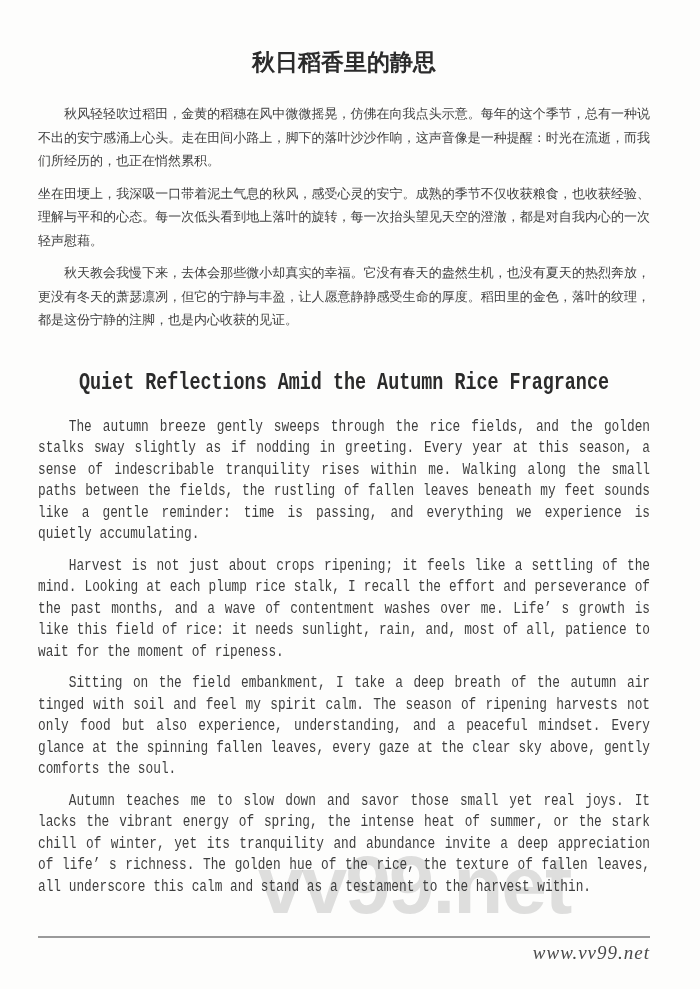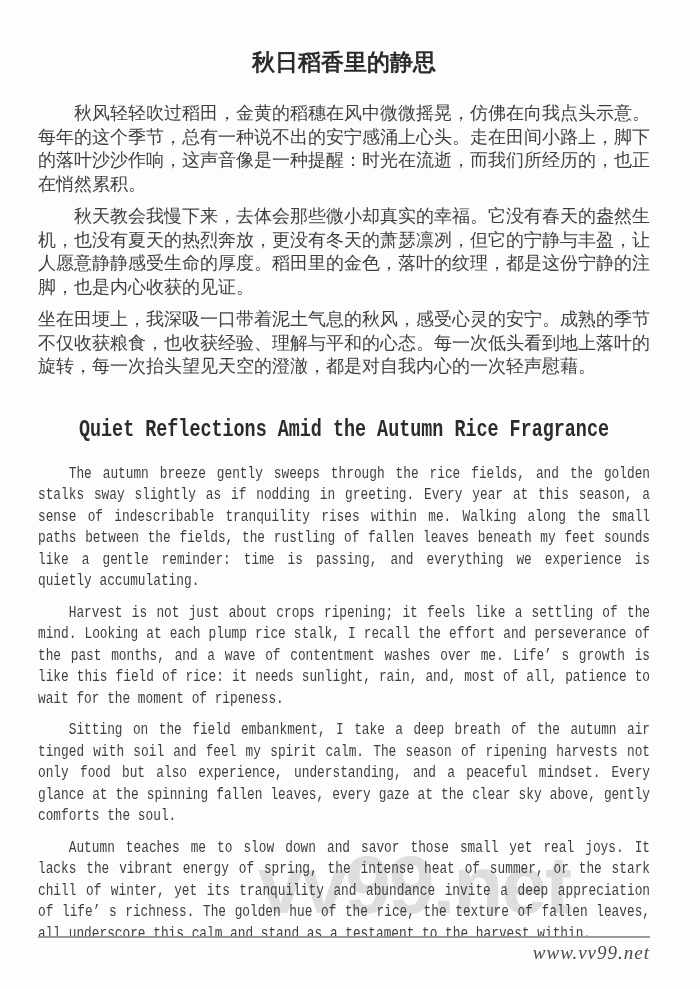--- a/index.html
+++ b/index.html
@@ -22,21 +22,21 @@
     text-align:center;
     font-family:"Liberation Serif","DejaVu Serif",serif;
     font-weight:bold;
     font-size:23px;
     line-height:34px;
     color:#2b2b2b;
   }
   .zh-p{
     margin:0 0 9px 0;
     font-family:"Liberation Serif","DejaVu Serif",serif;
-    font-size:18px;
+    font-size:13px;
     line-height:23.5px;
     text-align:justify;
     text-justify:inter-character;
     color:#3f3f3f;
   }
   .zh-p.indent{ text-indent:2em; }
   
   .en-wrap{
     width:765px;               
     transform:scaleX(0.8);
@@ -104,23 +104,23 @@
 
   <div class="watermark">vv99.net</div>
 
   <div class="content">
 
     <h1 class="zh-title">秋日稻香里的静思</h1>
 
     <p class="zh-p indent">秋风轻轻吹过稻田，金黄的稻穗在风中微微摇晃，仿佛在向我点头示意。每年的这个季节，总有一种说不出的安宁感涌上心头。走在田间小路上，脚下的落叶沙沙作响，这声音像是一种提醒：时光在流逝，而我们所经历的，也正在悄然累积。</p>
 
 
+    <p class="zh-p">坐在田埂上，我深吸一口带着泥土气息的秋风，感受心灵的安宁。成熟的季节不仅收获粮食，也收获经验、理解与平和的心态。每一次低头看到地上落叶的旋转，每一次抬头望见天空的澄澈，都是对自我内心的一次轻声慰藉。</p>
+
     <p class="zh-p indent">秋天教会我慢下来，去体会那些微小却真实的幸福。它没有春天的盎然生机，也没有夏天的热烈奔放，更没有冬天的萧瑟凛冽，但它的宁静与丰盈，让人愿意静静感受生命的厚度。稻田里的金色，落叶的纹理，都是这份宁静的注脚，也是内心收获的见证。</p>
-
-    <p class="zh-p">坐在田埂上，我深吸一口带着泥土气息的秋风，感受心灵的安宁。成熟的季节不仅收获粮食，也收获经验、理解与平和的心态。每一次低头看到地上落叶的旋转，每一次抬头望见天空的澄澈，都是对自我内心的一次轻声慰藉。</p>
 
     <div class="en-wrap">
 
       <h2 class="en-title">Quiet Reflections Amid the Autumn Rice Fragrance</h2>
 
       <p class="en-p">The autumn breeze gently sweeps through the rice fields, and the golden stalks sway slightly as if nodding in greeting. Every year at this season, a sense of indescribable tranquility rises within me. Walking along the small paths between the fields, the rustling of fallen leaves beneath my feet sounds like a gentle reminder: time is passing, and everything we experience is quietly accumulating.</p>
 
       <p class="en-p">Harvest is not just about crops ripening; it feels like a settling of the mind. Looking at each plump rice stalk, I recall the effort and perseverance of the past months, and a wave of contentment washes over me. Life’ s growth is like this field of rice: it needs sunlight, rain, and, most of all, patience to wait for the moment of ripeness.</p>
 
       <p class="en-p">Sitting on the field embankment, I take a deep breath of the autumn air tinged with soil and feel my spirit calm. The season of ripening harvests not only food but also experience, understanding, and a peaceful mindset. Every glance at the spinning fallen leaves, every gaze at the clear sky above, gently comforts the soul.</p>

